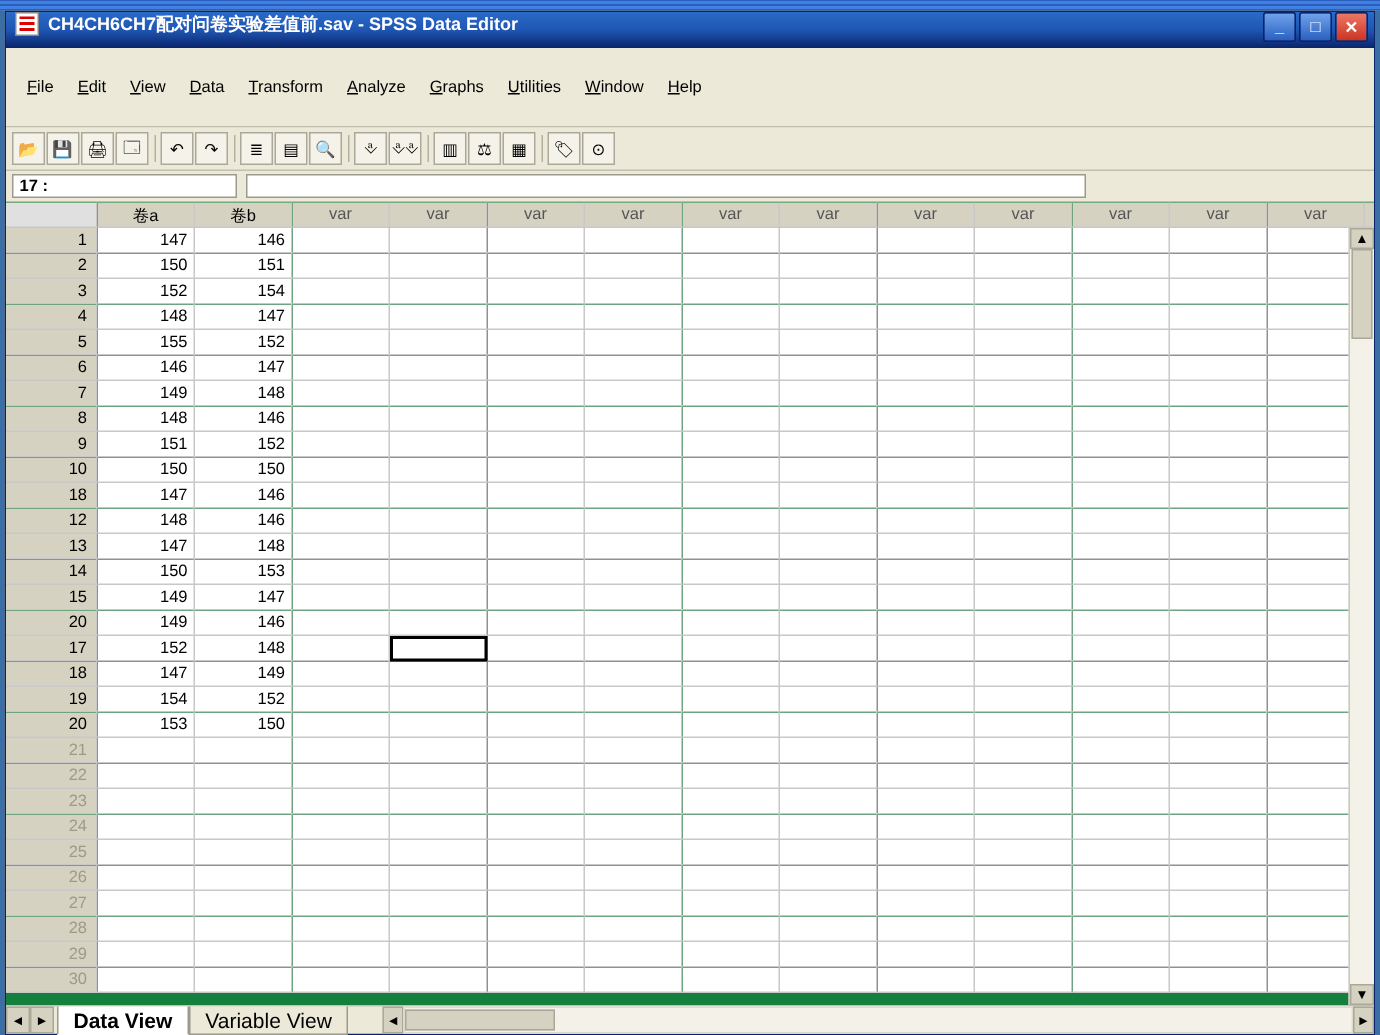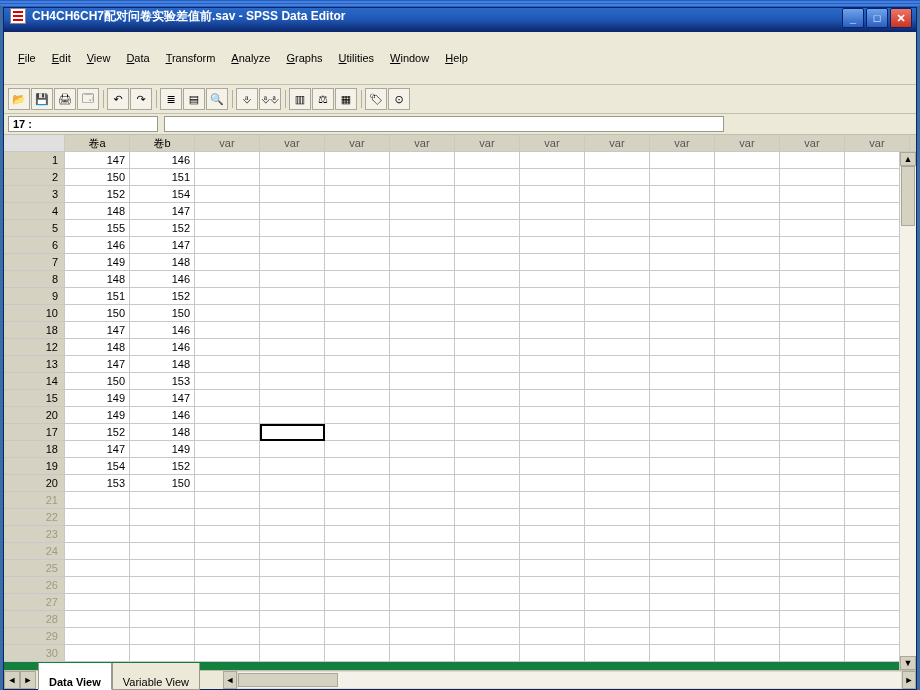--- a/index.html
+++ b/index.html
@@ -260,27 +260,27 @@
     width:16px;border:1px solid #aca899;background:#d6d2c2;
     box-sizing:border-box;display:flex;align-items:center;justify-content:center;
     font-size:9px;
   }
   .sheetrow .tabs{
     display:flex;align-items:flex-end;
     margin-left:2px;
     gap:0;
   }
   .sheet-tab{
-    padding: 13px 10px 1px 10px;
+    padding: 1px 10px 1px 10px;
     background:#ece9d8;
     border:1px solid #9c9a8c;
     border-top: none;
     position:relative;
     top:1px;
-    font-size:11px;
+    font-size:14px;
   }
   .sheet-tab.active{
     background:#fff;
     font-weight:bold;
     border-bottom:1px solid #fff;
   }
   .sheet-sep{
     width:6px;
     border-right:1px solid #9c9a8c;
     margin-right:6px;

